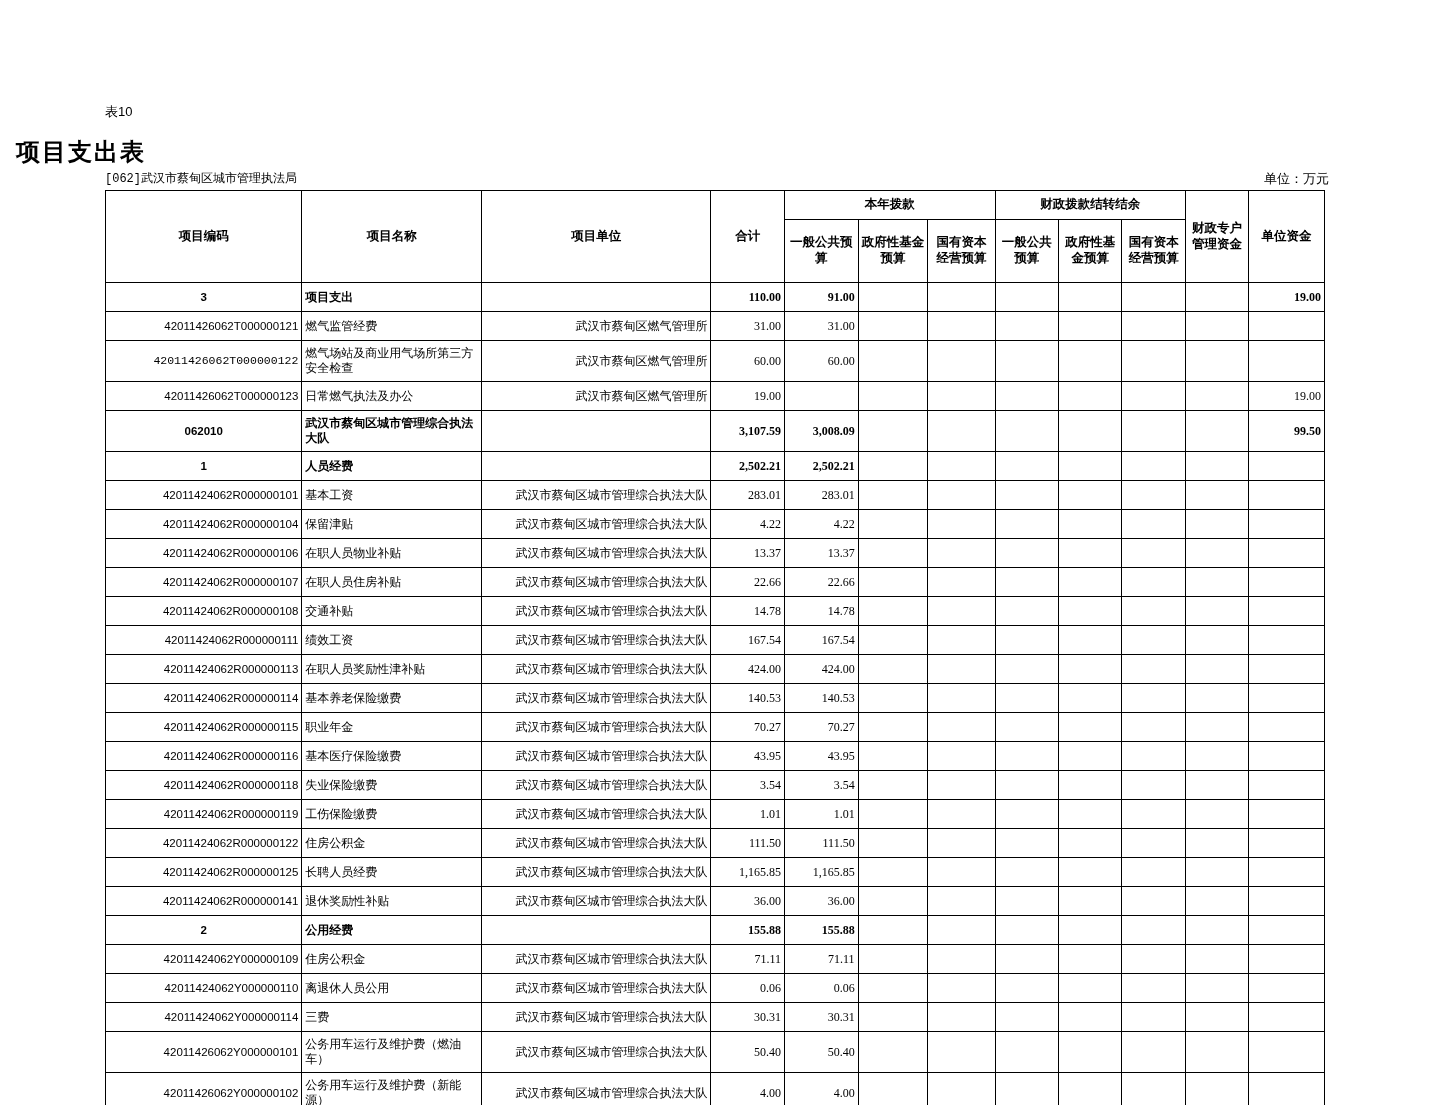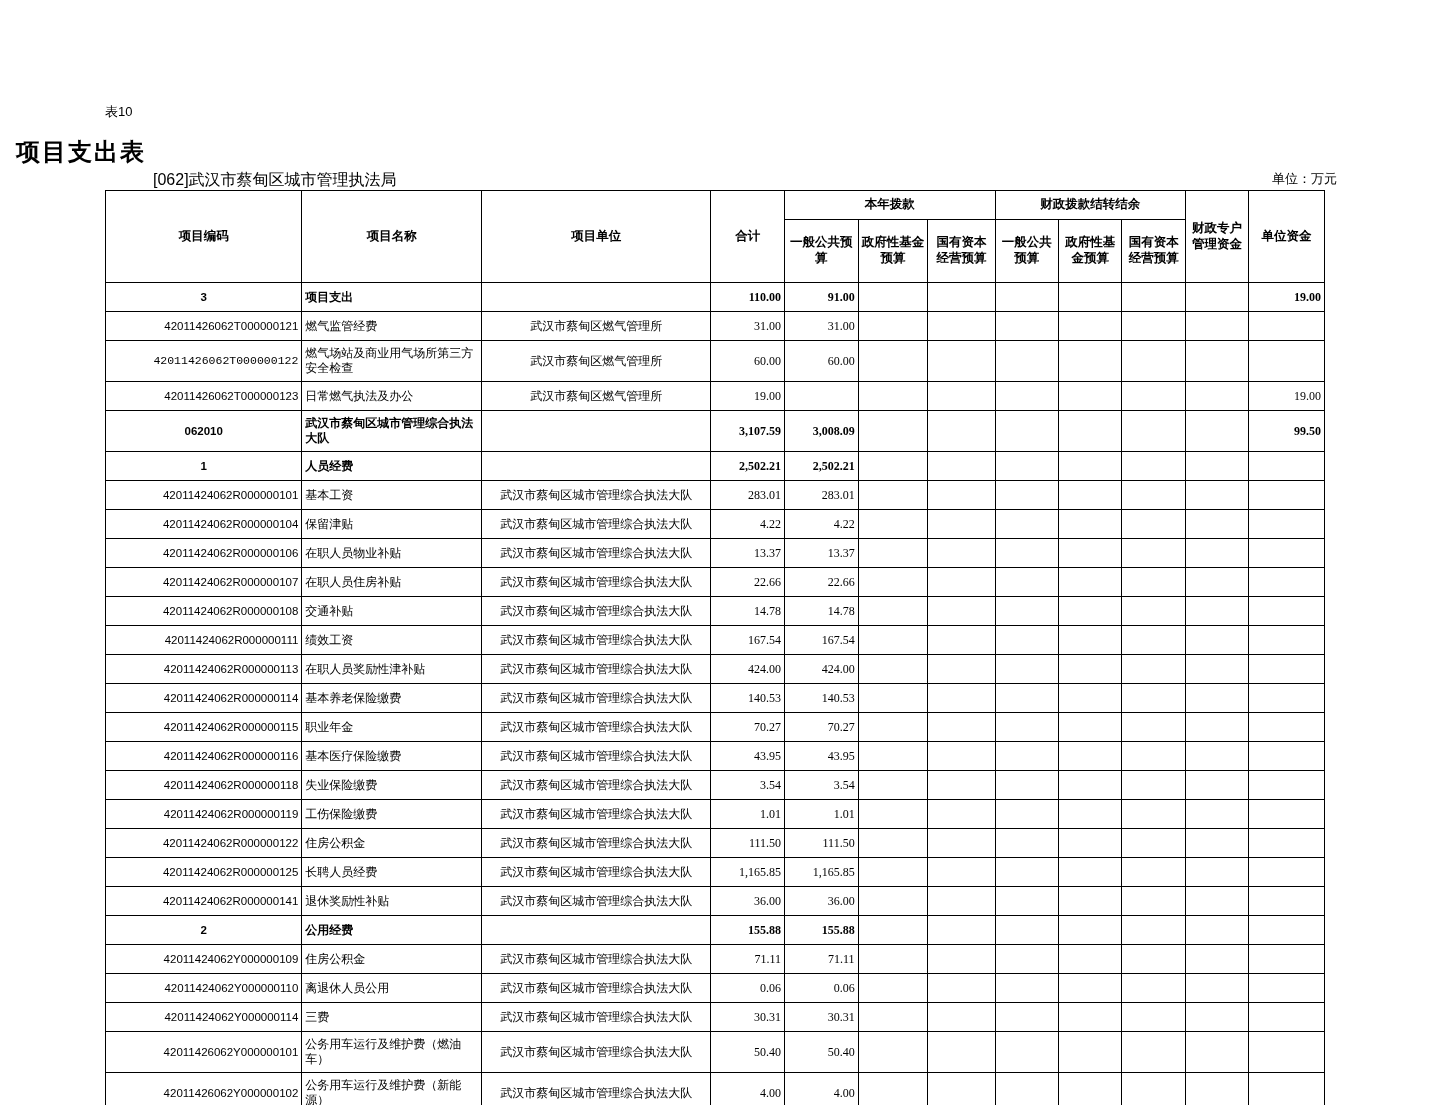--- a/index.html
+++ b/index.html
@@ -36,27 +36,26 @@
     text-align: left;
     font-size: 24px;
     font-weight: bold;
     letter-spacing: 2px;
     font-family: "Liberation Sans", sans-serif;
   }
   .dept-line {
     position: absolute;
     left: 105px;
     top: 170px;
-    font-size: 16px;
-    font-family: Liberation Sans, sans-serif;
-    margin-left: 48px;
+    font-size: 12px;
+    font-family: Liberation Mono, monospace;
   }
   .unit-line {
     position: absolute;
-    right: 92px;
+    right: 100px;
     top: 170px;
     font-size: 13px;
     font-family: "Liberation Sans", sans-serif;
   }
   table.budget {
     position: absolute;
     left: 105px;
     top: 190px;
     width: 1220px;
     border-collapse: collapse;
@@ -87,21 +86,21 @@
     font-weight: bold;
   }
   td.name {
     text-align: left;
     font-size: 12px;
   }
   td.name.bold {
     font-weight: bold;
   }
   td.unitcol {
-    text-align: center;
+    text-align: right;
     font-size: 12px;
   }
   td.num {
     text-align: right;
     font-size: 12px;
     padding-right: 8px;
     font-family: "Liberation Serif", serif;
   }
   td.num.bold {
     font-weight: bold;

